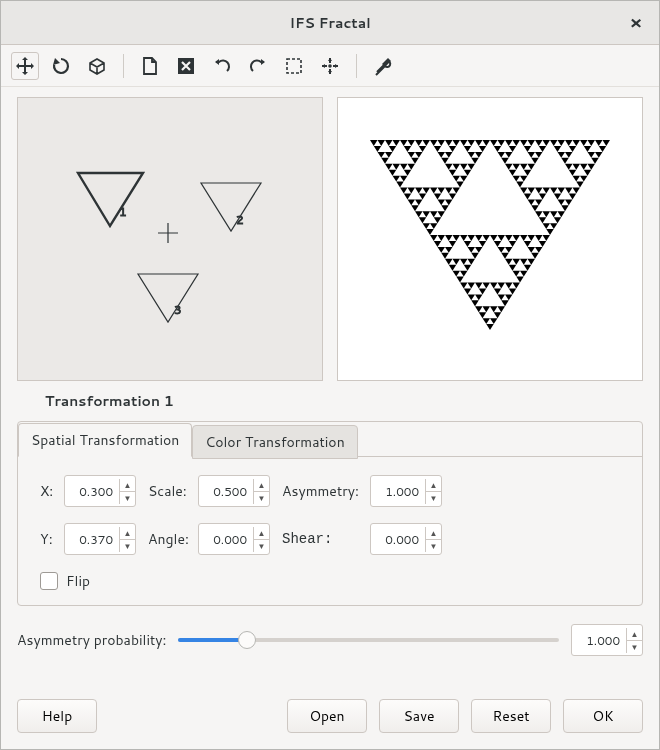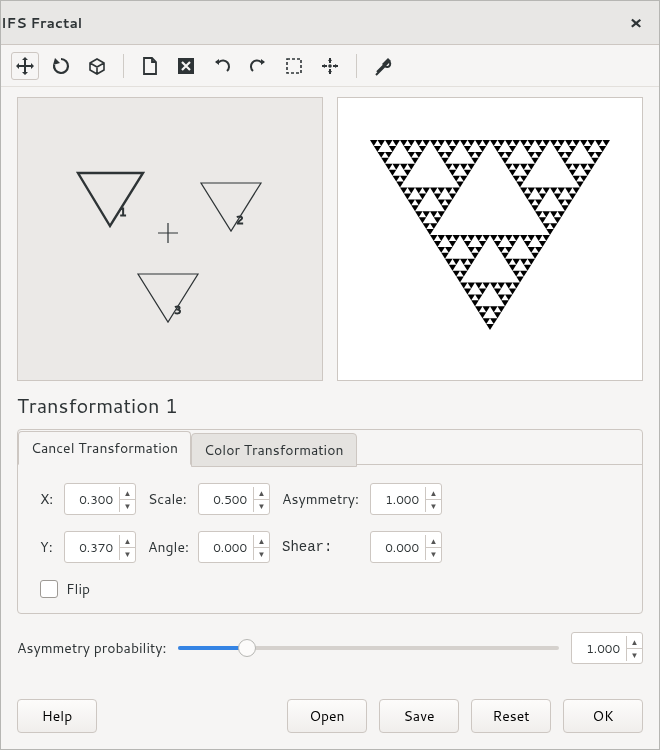--- a/index.html
+++ b/index.html
@@ -1,29 +1,29 @@
 <!DOCTYPE html>
 <html><head>
 <meta charset="utf-8">
 <style>
 * { box-sizing: border-box; margin: 0; padding: 0; }
 body { font-family: -apple-system, "Segoe UI", "Cantarell", sans-serif; font-size: 14px; background: #f6f5f4; color: #2e3436; width: 660px; height: 750px; overflow: hidden; }
 .window { width: 660px; height: 750px; display: flex; flex-direction: column; border: 1px solid #b6b6b3; background: #f6f5f4; }
-.titlebar { height: 44px; background: #e8e7e5; border-bottom: 1px solid #cdc7c2; display: flex; align-items: center; justify-content: flex-start; position: relative; font-weight: 700; font-size: 14px; }
+.titlebar { height: 44px; background: #e8e7e5; border-bottom: 1px solid #cdc7c2; display: flex; align-items: center; justify-content: center; position: relative; font-weight: 700; font-size: 14px; }
 .titlebar .close { position: absolute; right: 12px; top: 10px; width: 22px; height: 22px; text-align: center; font-size: 18px; line-height: 22px; cursor: pointer; }
 .toolbar { height: 42px; display: flex; align-items: center; padding: 6px 10px; gap: 8px; border-bottom: 1px solid #e3e0dc; }
 .tool-btn { width: 28px; height: 28px; border: 1px solid transparent; display: flex; align-items: center; justify-content: center; background: transparent; border-radius: 3px; cursor: pointer; }
 .tool-btn.selected { background: #f6f5f4; border-color: #cdc7c2; }
 .tool-sep { width: 1px; height: 24px; background: #cfcbc6; margin: 0 4px; }
 .content { flex: 1; padding: 10px 16px 0 16px; display: flex; flex-direction: column; gap: 10px; }
 .canvases { display: flex; gap: 14px; }
 .canvas-box { flex: 1; height: 284px; border: 1px solid #cdc7c2; }
 .canvas-edit { background: #ebe9e7; }
 .canvas-preview { background: #ffffff; display: flex; align-items: flex-start; justify-content: center; padding-top: 32px; }
-.section-title { font-weight: 400; font-size: 20px; margin-top: 0; }
+.section-title { font-weight: 700; font-size: 14px; margin-top: 0; margin-left: 28px; }
 .tabs-wrap { border: 1px solid #cdc7c2; border-radius: 4px; background: #f6f5f4; }
 .tab-bar { display: flex; }
 .tab { background: #e5e3e0; border: 1px solid #cdc7c2; border-bottom: 1px solid #cdc7c2; border-radius: 4px 4px 0 0; padding: 6px 12px; margin: 0; font-size: 14px; cursor: pointer; position: relative; top: 0px; }
 .tab.active { background: #f6f5f4; border-bottom-color: #f6f5f4; z-index: 2; top: 1px; }
 .tab:not(.active) { top: 3px; }
 .tab-panel { padding: 18px 22px 14px 22px; border-top: 1px solid #cdc7c2; margin-top: 0px; }
 .form-row { display: flex; align-items: center; gap: 12px; margin-bottom: 16px; }
 .form-row label.field-lbl { min-width: 16px; text-align: left; font-size: 14px; }
 .spinbox { display: flex; align-items: center; width: 72px; height: 32px; border: 1px solid #cdc7c2; border-radius: 3px; background: #ffffff; }
 .spinbox .val { flex: 1; padding: 0 6px; text-align: right; font-size: 12px; }
@@ -381,21 +381,21 @@
               <path d="M126.25 194.0625 L133.75 194.0625 L130 200 Z"></path>
             </g>
         </svg>
       </div>
     </div>
 
     <div class="section-title">Transformation 1</div>
 
     <div class="tabs-wrap">
       <div class="tab-bar">
-        <div class="tab active">Cancel Transformation</div>
+        <div class="tab active">Spatial Transformation</div>
         <div class="tab">Color Transformation</div>
       </div>
       <div class="tab-panel">
         <div class="form-row">
           <div class="seg sX">
               <label class="field-lbl">X:</label>
           <div class="spinbox">
                 <span class="val">0.300</span>
                 <div class="spin-btns">
                   <div class="sb">▲</div>

